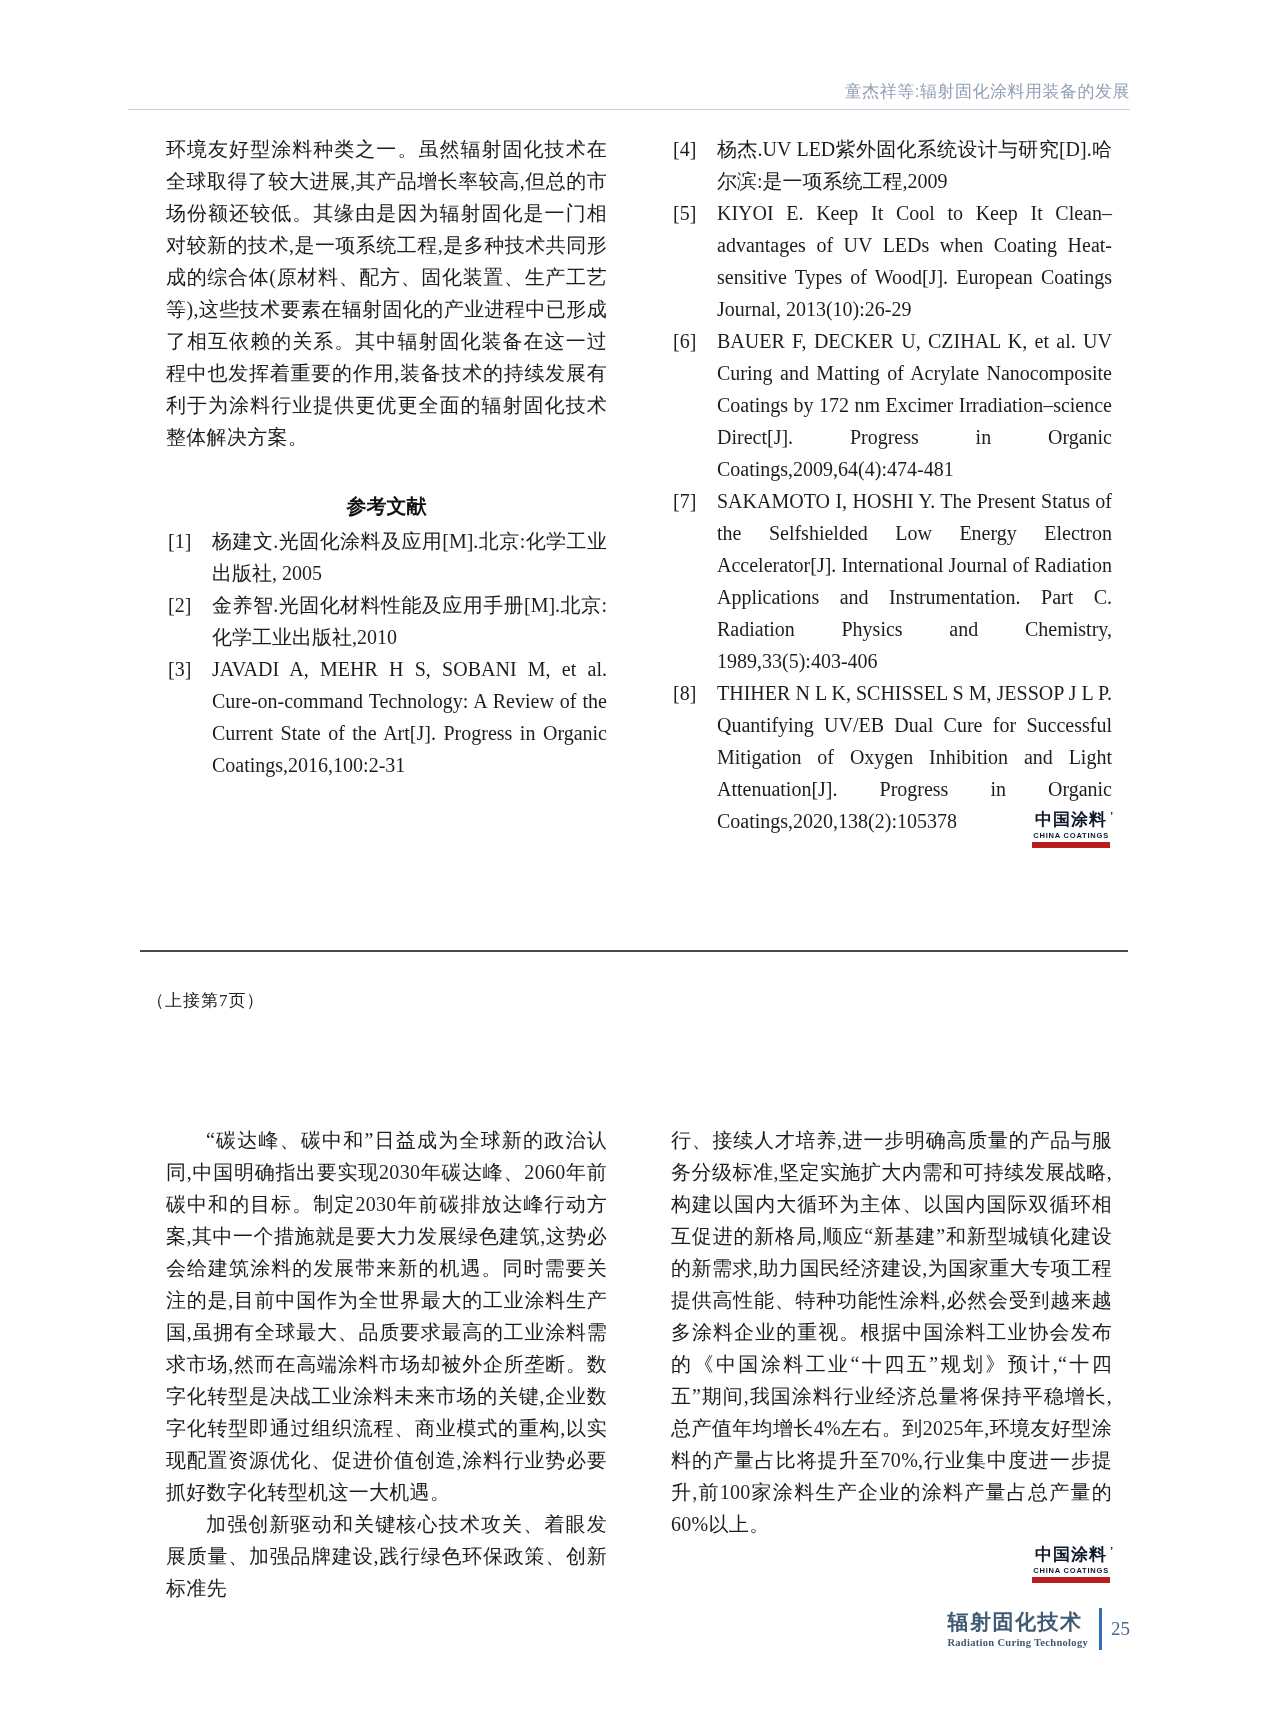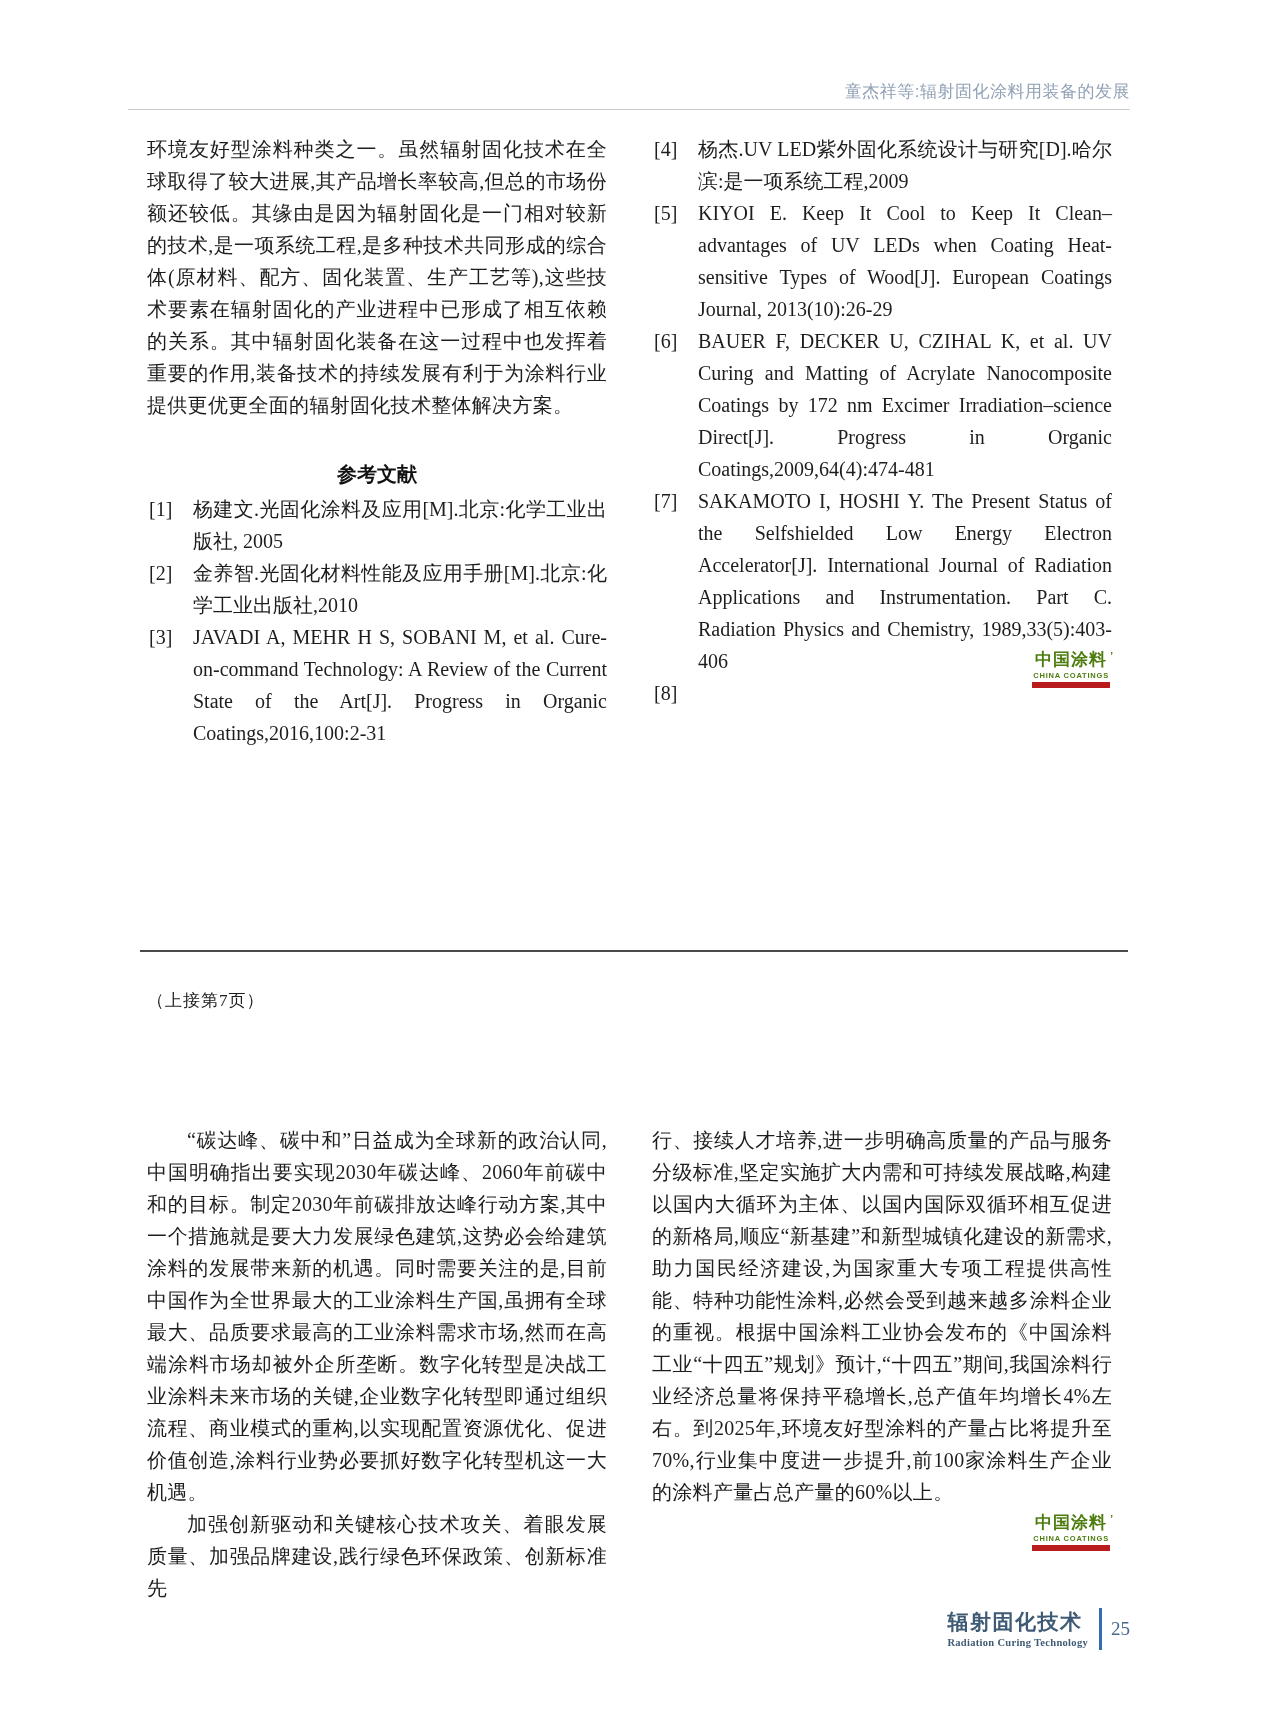--- a/index.html
+++ b/index.html
@@ -12,33 +12,33 @@
   
   .running-head {
     position:absolute; top:80px; left:128px; width:1002px;
     text-align:right; font-family:"Liberation Sans","DejaVu Sans",sans-serif;
     font-size:17px; color:#91a1b6; letter-spacing:0.5px;
   }
   .head-rule { position:absolute; top:109px; left:128px; width:1002px; height:1px; background:#c9ced4; }
 
   
   .upper { position:absolute; top:133px; left:147px; width:965px; display:flex; gap:45px; }
-  .col { width:460px; }
+  .col { width:460px;margin-left:19px; }
   .body-text { font-size:20px; line-height:32px; text-align:justify; letter-spacing:0.3px; margin:0; }
   .indent { text-indent:2em; }
 
   .refs-heading {
     font-family:"Liberation Sans","DejaVu Sans",sans-serif; font-weight:bold;
     font-size:20px; text-align:center; margin:40px 0 5px 0; color:#111;
   }
   .ref { position:relative; padding-left:46px; font-size:20px; line-height:32px; text-align:justify; }
   .ref .num { position:absolute; left:2px; top:0; }
 
   
-  .logo { display:flex; flex-direction:column; align-items:center; width:max-content; color:#4d7c0f; }
+  .logo { display:flex; flex-direction:column; align-items:center; width:max-content; color:#0f172a; }
   .logo-cn {
     font-family:"Liberation Sans","DejaVu Sans",sans-serif; font-weight:bold;
     font-size:17px; letter-spacing:1px; line-height:18px; position:relative; white-space:nowrap;
   }
   .logo-mark { position:absolute; top:-3px; right:-7px; font-size:10px; }
   .logo-en {
     font-family:"Liberation Sans","DejaVu Sans",sans-serif; font-weight:bold;
     font-size:7.5px; letter-spacing:0.8px; line-height:9px; white-space:nowrap;
     border-bottom:6px solid #b91c1c; padding:1px 1px 2px 1px; margin-top:1px;
   }
@@ -105,20 +105,21 @@
       <div class="ref">
         <span class="num">[6]</span>
         <span>BAUER F, DECKER U, CZIHAL K, et al. UV Curing and Matting of Acrylate Nanocomposite Coatings by 172 nm Excimer Irradiation–science Direct[J]. Progress in Organic Coatings,2009,64(4):474-481</span>
       </div>
       <div class="ref">
         <span class="num">[7]</span>
         <span>SAKAMOTO I, HOSHI Y. The Present Status of the Selfshielded Low Energy Electron Accelerator[J]. International Journal of Radiation Applications and Instrumentation. Part C. Radiation Physics and Chemistry, 1989,33(5):403-406</span>
       </div>
       <div class="ref">
         <span class="num">[8]</span>
+        <span>THIHER N L K, SCHISSEL S M, JESSOP J L P. Quantifying UV/EB Dual Cure for Successful Mitigation of Oxygen Inhibition and Light Attenuation[J]. Progress in Organic Coatings,2020,138(2):105378</span>
       </div>
 
       <div class="logo logo-after-refs">
         <div class="logo-cn">
           <span>中国涂料</span><span class="logo-mark">’</span>
         </div>
         <div class="logo-en">CHINA COATINGS</div>
       </div>
     </div>
   </div>

